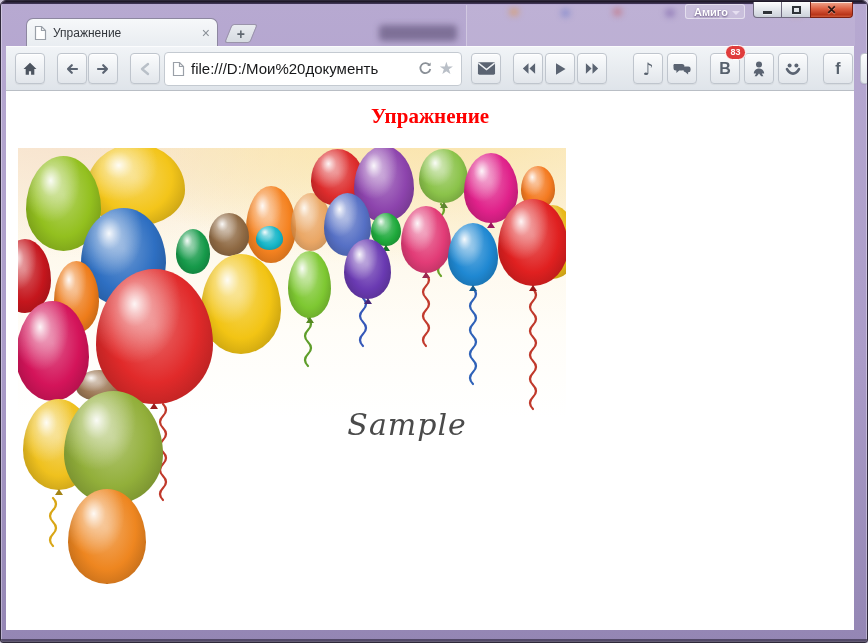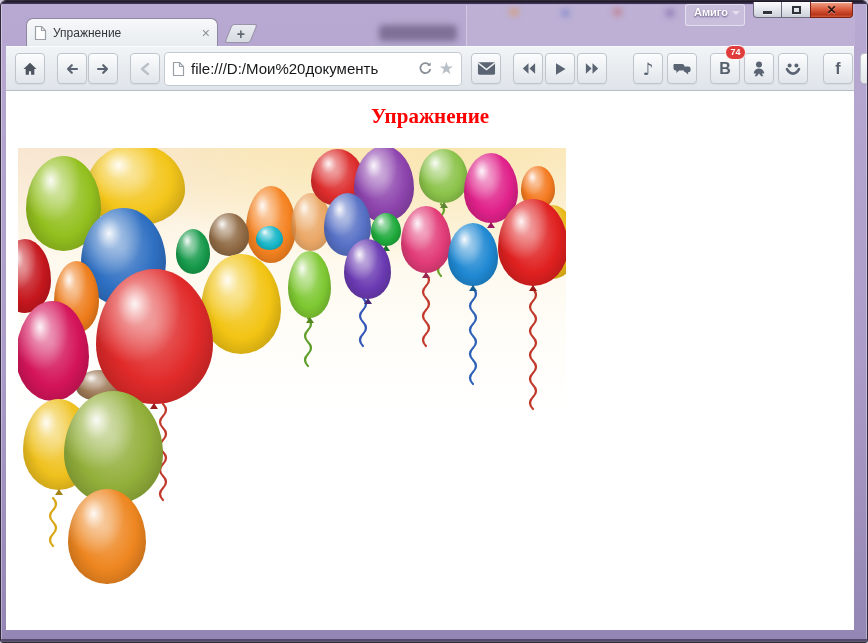--- a/index.html
+++ b/index.html
@@ -16,21 +16,21 @@
 
   
   .tb-blob{position:absolute;border-radius:50%;filter:blur(3px);}
   .bg-win{position:absolute;left:465px;top:4px;right:12px;height:41px;
     background:rgba(255,255,255,.10);border-left:1px solid rgba(255,255,255,.30);}
   .bg-smudge{position:absolute;left:378px;top:24px;width:78px;height:16px;border-radius:4px;
     background:rgba(58,44,82,.45);filter:blur(3px);}
 
   
   .caption{position:absolute;top:1px;right:14px;display:flex;align-items:flex-start;z-index:8;}
-  .amigo-btn{height:22px;margin:2px 8px 0 0;padding:0 16px 0 8px;position:relative;
+  .amigo-btn{height:15px;margin:2px 8px 0 0;padding:0 16px 0 8px;position:relative;
     background:rgba(255,255,255,.18);border:1px solid rgba(255,255,255,.5);border-radius:3px;
     color:#fff;font-size:11px;font-weight:bold;line-height:15px;
     text-shadow:0 1px 2px rgba(60,40,90,.8);cursor:default;}
   .amigo-caret{position:absolute;right:4px;top:6px;width:0;height:0;
     border-left:4px solid transparent;border-right:4px solid transparent;
     border-top:4px solid rgba(235,228,245,.85);}
   .winbtn{height:16px;display:flex;align-items:center;justify-content:center;
     border:1px solid #6f6a7e;border-top:none;box-shadow:inset 0 1px 0 rgba(255,255,255,.7);}
   .winbtn.minb{width:29px;border-radius:0 0 0 4px;
     background:linear-gradient(#fdfdfe,#e6e9ee 45%,#ccd2da);}
@@ -204,21 +204,21 @@
       <span class="icon-note">♪</span>
     </div>
     <div class="tbtn" style="margin-left:4px;">
       <svg width="20" height="16" viewBox="0 0 20 16">
           <path d="M2 3h8a2.5 2.5 0 0 1 2.5 2.5v1.6A2.5 2.5 0 0 1 10 9.6H7.2L4.4 12V9.6H4A2.5 2.5 0 0 1 1.5 7.1V5.5A2.5 2.5 0 0 1 2 3z" fill="#5b6472"></path>
           <path d="M13.4 5.6h3a2.2 2.2 0 0 1 2.2 2.2v1.3a2.2 2.2 0 0 1-2.2 2.2h-.3v2.2l-2.6-2.3a2.2 2.2 0 0 1-2.2-2.1V7.8a2.2 2.2 0 0 1 2.1-2.2z" fill="#5b6472"></path>
         </svg>
     </div>
     <div class="tbtn" style="margin-left:13px;">
       <span class="icon-letter">В</span>
-      <span class="badge">74</span>
+      <span class="badge">83</span>
     </div>
     <div class="tbtn" style="margin-left:4px;">
       <svg width="16" height="17" viewBox="0 0 16 17">
           <circle cx="8" cy="4.4" r="3" fill="#5b6472"></circle>
           <path d="M8 8.6c-3 0-5.2 2.2-5.2 5h2.4l-1.6 2.6h2.2L8 13.6l2.2 2.6h2.2l-1.6-2.6h2.4c0-2.8-2.2-5-5.2-5z" fill="#5b6472"></path>
         </svg>
     </div>
     <div class="tbtn" style="margin-left:4px;">
       <svg width="18" height="14" viewBox="0 0 18 14">
           <circle cx="5.6" cy="3.4" r="2" fill="#5b6472"></circle>
@@ -232,20 +232,21 @@
     <div class="tbtn" style="margin-left:7px;">
       <svg width="19" height="16" viewBox="0 0 20 18">
           <path d="M18 4.3c-.6.27-1.25.45-1.9.53a3.35 3.35 0 0 0 1.5-1.83c-.64.38-1.35.66-2.1.8a3.3 3.3 0 0 0-5.7 3A9.4 9.4 0 0 1 3 3.4a3.3 3.3 0 0 0 1 4.4 3.2 3.2 0 0 1-1.5-.4v.04a3.3 3.3 0 0 0 2.6 3.23 3.4 3.4 0 0 1-1.5.06 3.3 3.3 0 0 0 3.1 2.3A6.6 6.6 0 0 1 2 14.4a9.3 9.3 0 0 0 5 1.5c6.1 0 9.4-5 9.4-9.4v-.43A6.7 6.7 0 0 0 18 4.3z" fill="#57616d"></path>
         </svg>
     </div>
   </div>
 
   <div class="page">
     <div class="page-heading">Упражнение</div>
     <div class="hero">
+      <div class="sample-script">Sample</div>
     <svg width="16" height="64" class="ribbon" style="left: calc(77.2% - 8px); top: 12.8%;">
           <path d="M8 0 Q 14 6, 8 12 Q 2 18, 8 24 Q 14 30, 8 36 Q 2 42, 8 48 Q 14 54, 8 60 Q 2 66, 8 72" fill="none" stroke="#6aa32a" stroke-width="2.2" stroke-linecap="round"></path>
         </svg>
         <svg width="16" height="52" class="ribbon" style="left: calc(52.9% - 8px); top: 39%;">
           <path d="M8 0 Q 14 6, 8 12 Q 2 18, 8 24 Q 14 30, 8 36 Q 2 42, 8 48" fill="none" stroke="#5f9e2b" stroke-width="2.2" stroke-linecap="round"></path>
         </svg>
         <svg width="16" height="62" class="ribbon" style="left: calc(74.5% - 8px); top: 28.9%;">
           <path d="M8 0 Q 14 6, 8 12 Q 2 18, 8 24 Q 14 30, 8 36 Q 2 42, 8 48 Q 14 54, 8 60 Q 2 66, 8 72" fill="none" stroke="#c23b2e" stroke-width="2.2" stroke-linecap="round"></path>
         </svg>
         <svg width="16" height="89" class="ribbon" style="left: calc(83% - 8px); top: 32%;">

